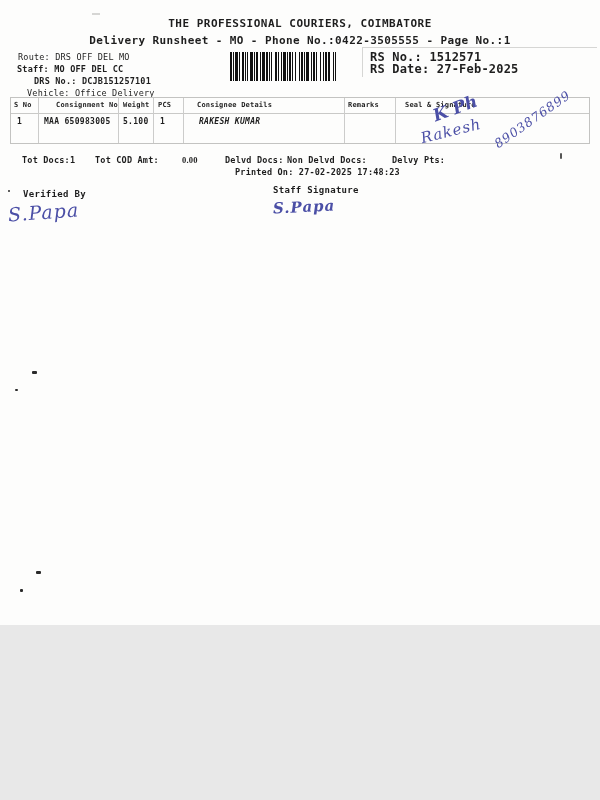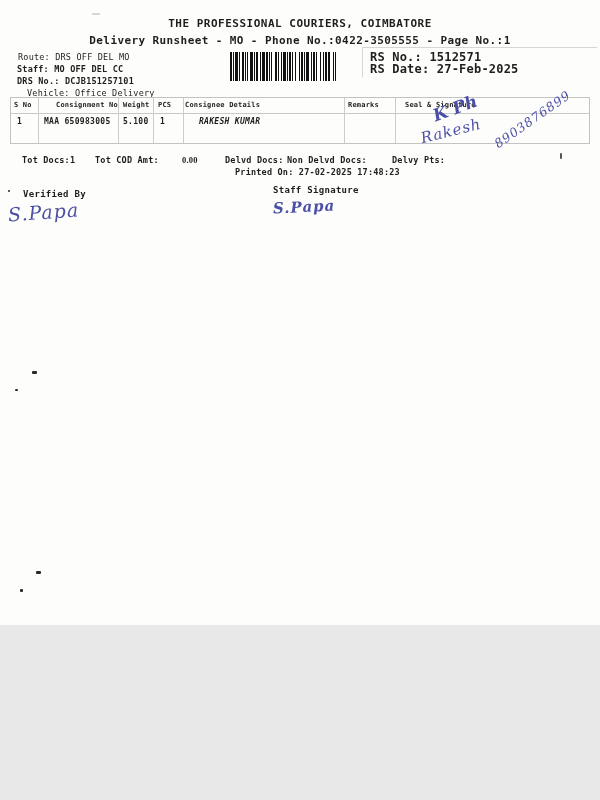--- a/index.html
+++ b/index.html
@@ -31,21 +31,21 @@
 </head>
 <body>
 
 <div id="page">
 
   <div class="abs center t-title" style="top:17px;">THE PROFESSIONAL COURIERS, COIMBATORE</div>
   <div class="abs center t-sub" style="top:34px;">Delivery Runsheet - MO - Phone No.:0422-3505555 - Page No.:1</div>
 
   <div class="abs t-meta" style="left:18px;top:52px;"><span>Route:</span>&nbsp;<span>DRS OFF DEL MO</span></div>
   <div class="abs t-meta-b" style="left:17px;top:64px;"><span>Staff:</span>&nbsp;<span>MO OFF DEL CC</span></div>
-  <div class="abs t-meta-b" style="left:17px;top:76px;"><span>DRS No.:</span>&nbsp;<span>DCJB151257101</span></div>
+  <div class="abs t-meta-b" style="left:34px;top:76px;"><span>DRS No.:</span>&nbsp;<span>DCJB151257101</span></div>
   <div class="abs t-meta" style="left:27px;top:88px;"><span>Vehicle:</span>&nbsp;<span>Office Delivery</span></div>
 
   <div id="barcode">
       <div class="bar" style="width: 2px; flex: 0 0 2px;"></div>
       <div class="gap" style="width: 1px; flex: 0 0 1px;"></div>
       <div class="bar" style="width: 1px; flex: 0 0 1px;"></div>
       <div class="gap" style="width: 1px; flex: 0 0 1px;"></div>
       <div class="bar" style="width: 3px; flex: 0 0 3px;"></div>
       <div class="gap" style="width: 1px; flex: 0 0 1px;"></div>
       <div class="bar" style="width: 1px; flex: 0 0 1px;"></div>
@@ -127,21 +127,21 @@
     <div class="colline" style="left:107px;"></div>
     <div class="colline" style="left:142px;"></div>
     <div class="colline" style="left:172px;"></div>
     <div class="colline" style="left:333px;"></div>
     <div class="colline" style="left:384px;"></div>
 
     <div class="abs t-th" style="left:3px;top:3px;">S No</div>
     <div class="abs t-th" style="left:33px;top:3px;margin-left:12px;">Consignment No</div>
     <div class="abs t-th" style="left:112px;top:3px;">Weight</div>
     <div class="abs t-th" style="left:147px;top:3px;">PCS</div>
-    <div class="abs t-th" style="left:174px;top:3px;text-align:right;">Consignee Details</div>
+    <div class="abs t-th" style="left:186px;top:3px;text-align:right;">Consignee Details</div>
     <div class="abs t-th" style="left:337px;top:3px;">Remarks</div>
     <div class="abs t-th" style="left:394px;top:3px;">Seal &amp; Signature</div>
 
     <div class="abs t-td" style="left:6px;top:19px;">1</div>
     <div class="abs t-td" style="left:33px;top:19px;">MAA 650983005</div>
     <div class="abs t-td" style="left:112px;top:19px;">5.100</div>
     <div class="abs t-td" style="left:149px;top:19px;">1</div>
     <div class="abs t-td" style="left:188px;top:19px;font-style:italic;">RAKESH KUMAR</div>
     <div class="abs t-td" style="left:340px;top:19px;"></div>
   </div>

